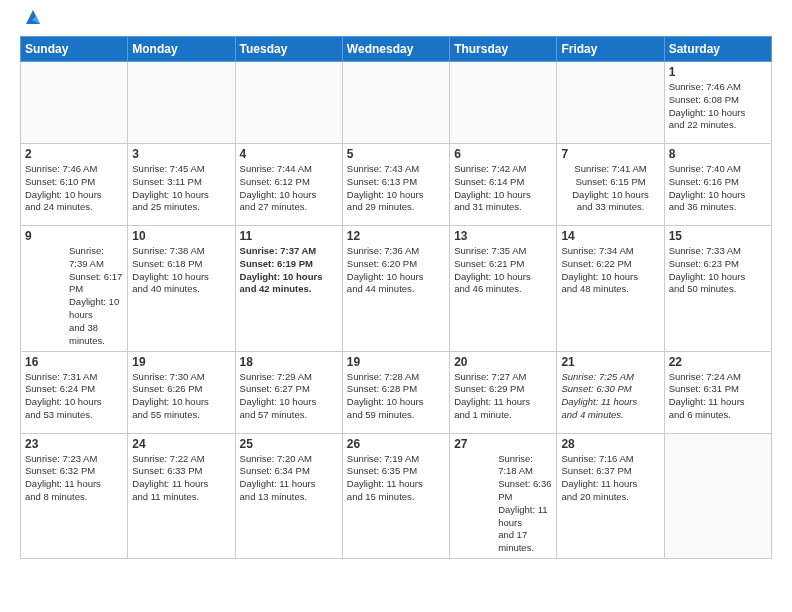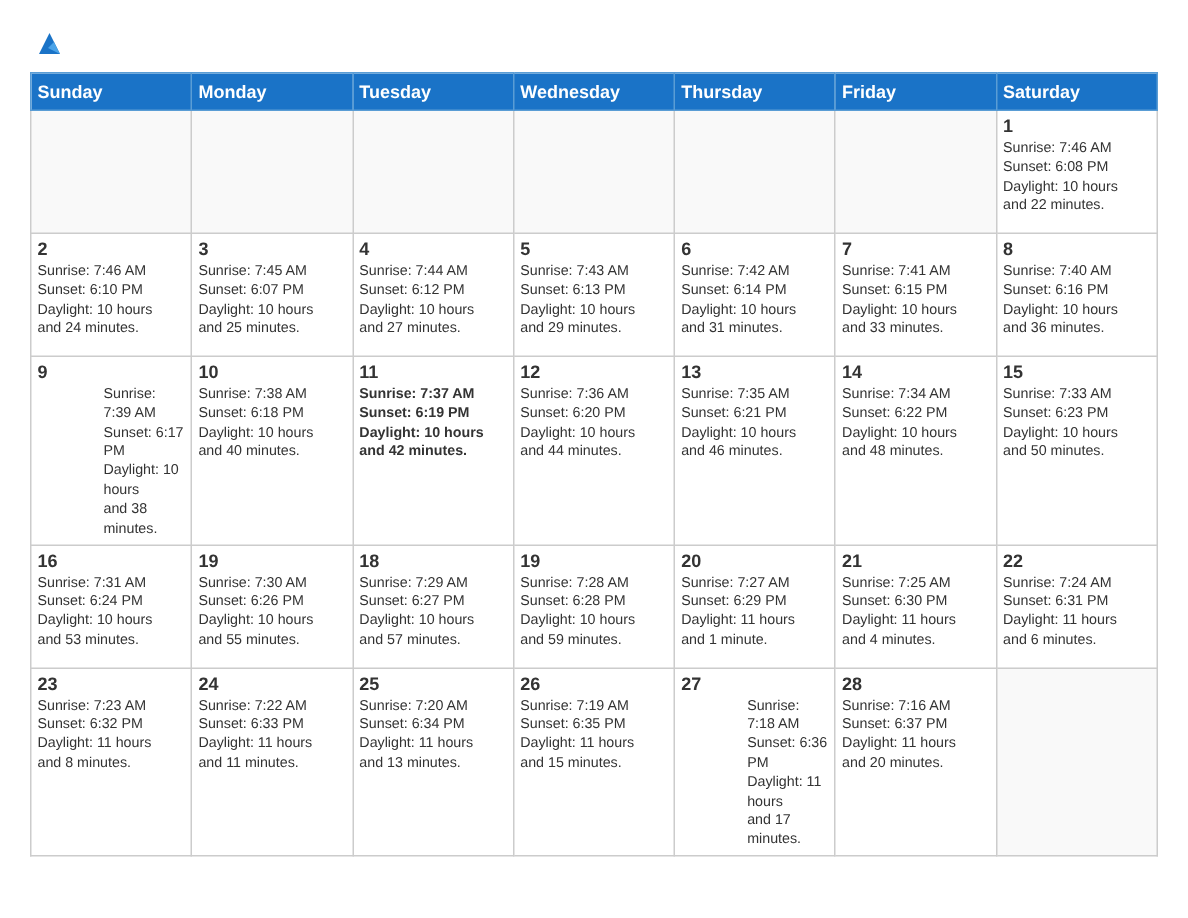--- a/index.html
+++ b/index.html
@@ -6,21 +6,21 @@
     body {
       width: 792px;
       height: 612px;
       font-family: Arial, sans-serif;
       background: #fff;
       overflow: hidden;
     }
     .page {
       width: 792px;
       height: 612px;
-      padding: 18px 20px 10px 20px;
+      padding: 6px 20px 10px 20px;
     }
     .header {
       display: flex;
       justify-content: space-between;
       align-items: flex-start;
       margin-bottom: 8px;
     }
     .logo {
       display: flex;
       align-items: center;
@@ -143,21 +143,21 @@
           <td>
             <div class="day-number">2</div>
             <div class="day-info" style="white-space: pre-line;">Sunrise: 7:46 AM
 Sunset: 6:10 PM
 Daylight: 10 hours
 and 24 minutes.</div>
           </td>
           <td>
             <div class="day-number">3</div>
             <div class="day-info" style="white-space: pre-line;">Sunrise: 7:45 AM
-Sunset: 6:07 PM
+Sunset: 3:11 PM
 Daylight: 10 hours
 and 25 minutes.</div>
           </td>
           <td>
             <div class="day-number">4</div>
             <div class="day-info" style="white-space: pre-line;">Sunrise: 7:44 AM
 Sunset: 6:12 PM
 Daylight: 10 hours
 and 27 minutes.</div>
           </td>
@@ -170,21 +170,21 @@
           </td>
           <td>
             <div class="day-number">6</div>
             <div class="day-info" style="white-space: pre-line;">Sunrise: 7:42 AM
 Sunset: 6:14 PM
 Daylight: 10 hours
 and 31 minutes.</div>
           </td>
           <td>
             <div class="day-number">7</div>
-            <div class="day-info" style="white-space: pre-line;">Sunrise: 7:41 AM
+            <div class="day-info" style="white-space: pre-line; text-align: center;">Sunrise: 7:41 AM
 Sunset: 6:15 PM
 Daylight: 10 hours
 and 33 minutes.</div>
           </td>
           <td>
             <div class="day-number">8</div>
             <div class="day-info" style="white-space: pre-line;">Sunrise: 7:40 AM
 Sunset: 6:16 PM
 Daylight: 10 hours
 and 36 minutes.</div>
@@ -272,21 +272,21 @@
           </td>
           <td>
             <div class="day-number">20</div>
             <div class="day-info" style="white-space: pre-line;">Sunrise: 7:27 AM
 Sunset: 6:29 PM
 Daylight: 11 hours
 and 1 minute.</div>
           </td>
           <td>
             <div class="day-number">21</div>
-            <div class="day-info" style="white-space: pre-line;">Sunrise: 7:25 AM
+            <div class="day-info" style="white-space: pre-line; font-style: italic;">Sunrise: 7:25 AM
 Sunset: 6:30 PM
 Daylight: 11 hours
 and 4 minutes.</div>
           </td>
           <td>
             <div class="day-number">22</div>
             <div class="day-info" style="white-space: pre-line;">Sunrise: 7:24 AM
 Sunset: 6:31 PM
 Daylight: 11 hours
 and 6 minutes.</div>

